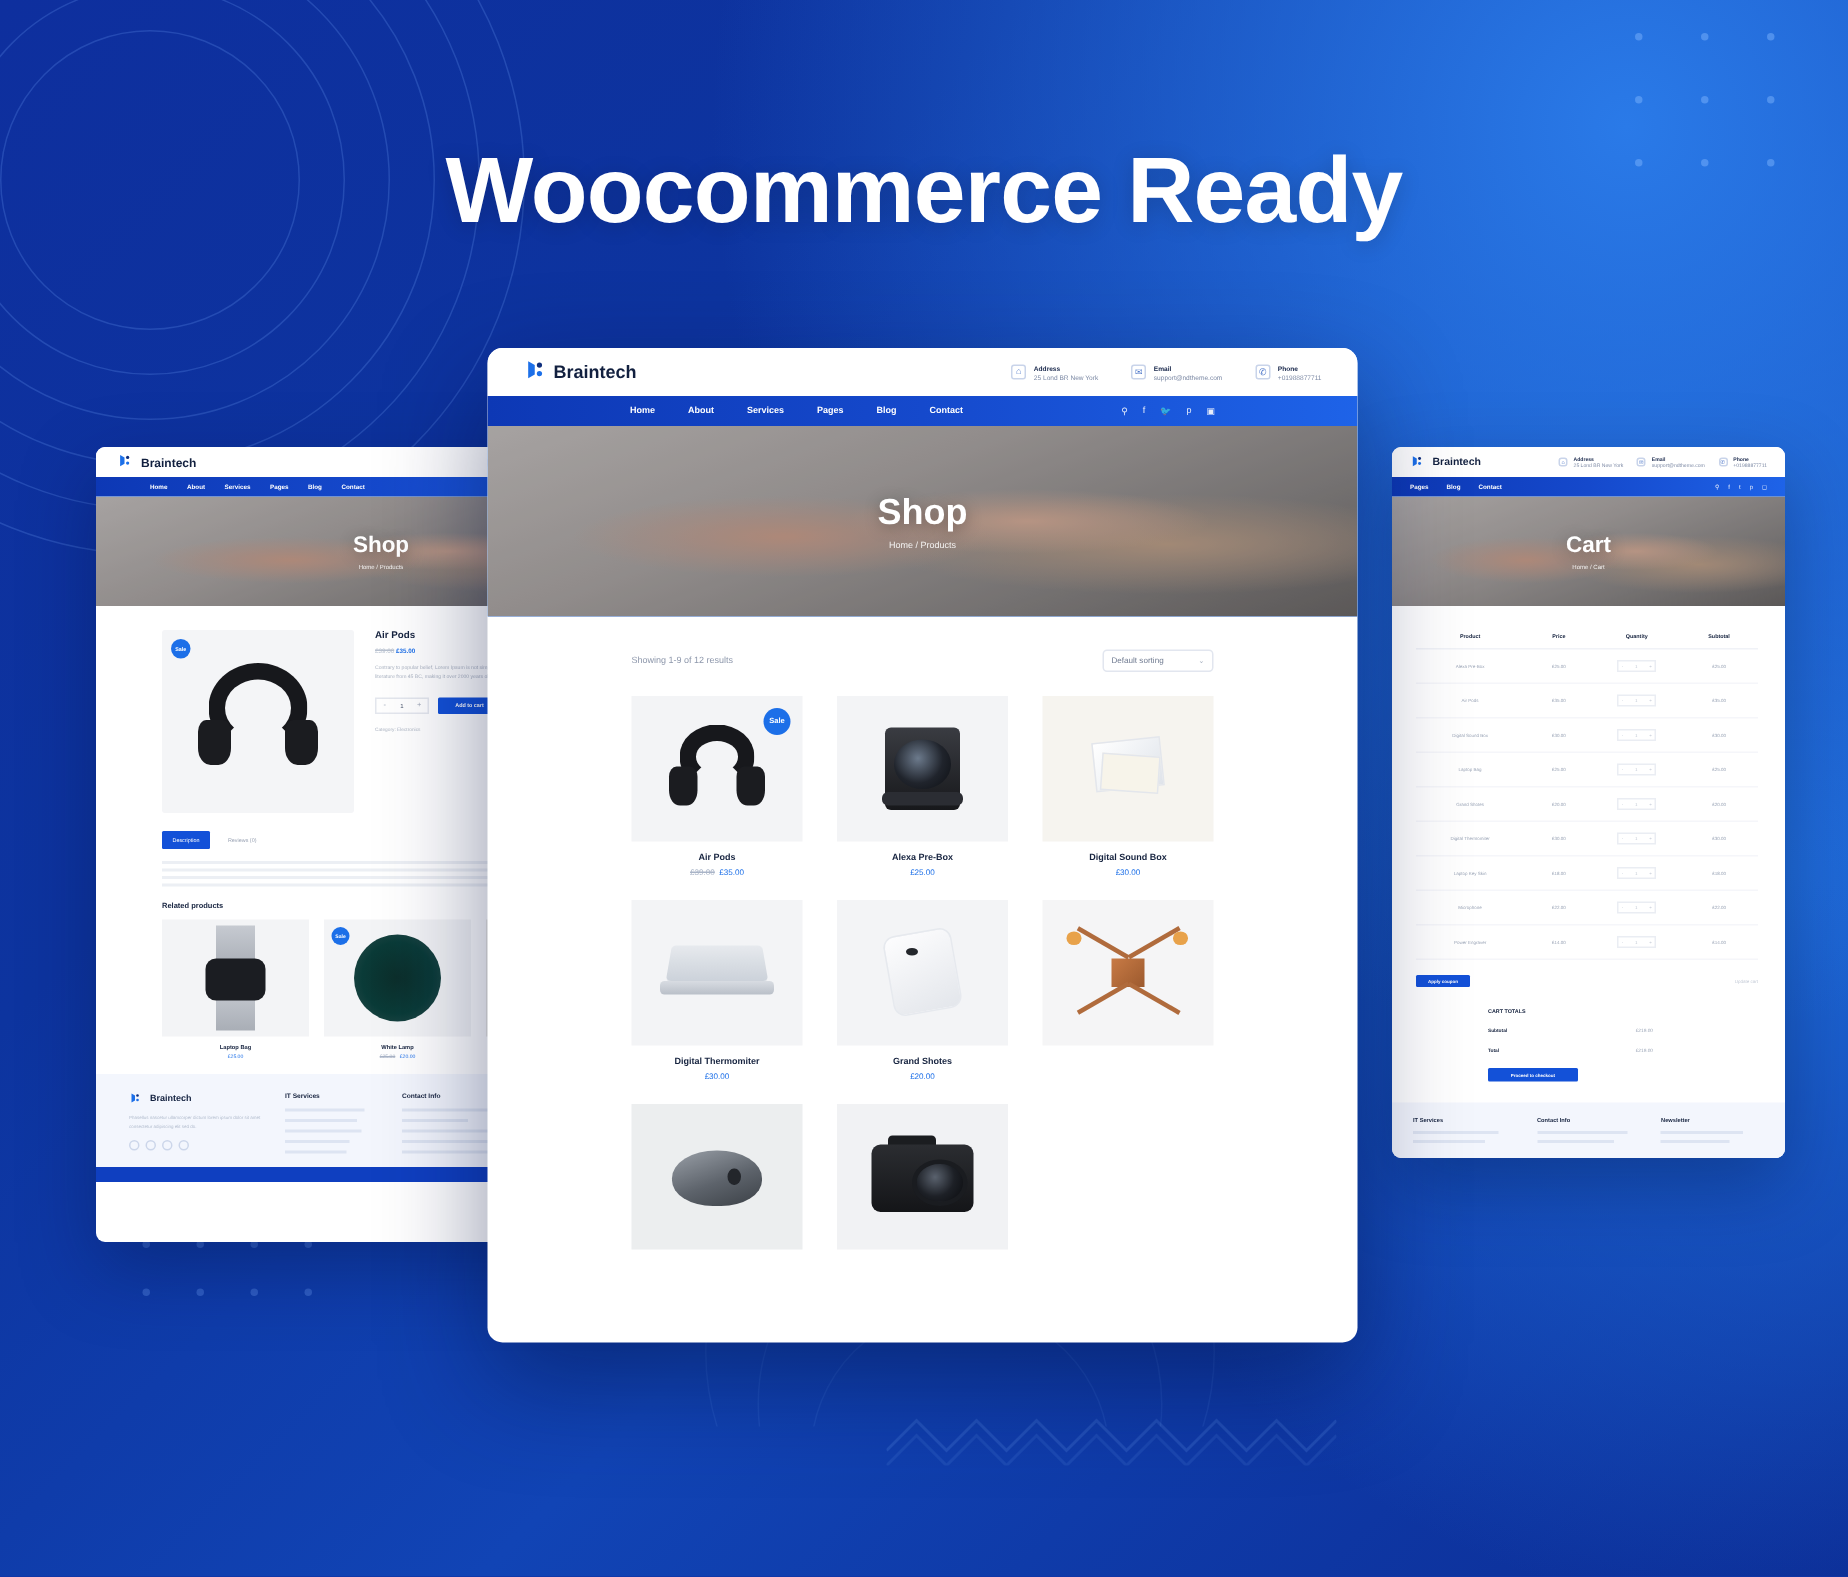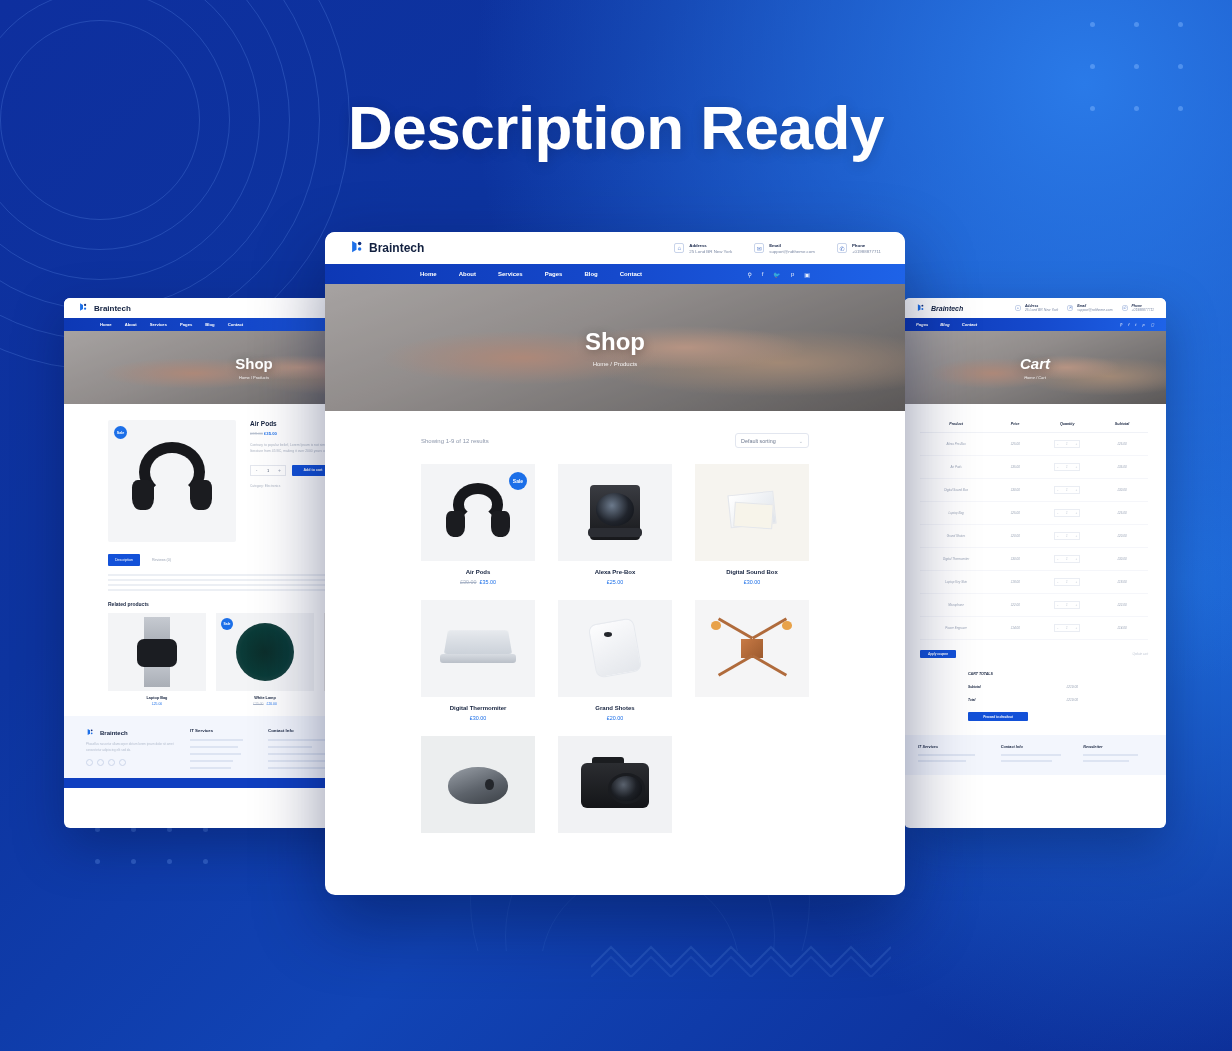--- a/index.html
+++ b/index.html
@@ -41,21 +41,21 @@
     font-size: 62px; font-weight: 700; letter-spacing: -0.5px;
     text-shadow: 0 2px 14px rgba(0,0,0,.18);
   }
 
   
   .win {
     position: absolute; background: #fff; overflow: hidden;
     box-shadow: 0 18px 50px rgba(3,14,60,.34);
   }
   #win-left  { left: 64px;  top: 298px; width: 380px; height: 530px; border-radius: 6px; }
-  #win-right { left: 904px; top: 298px; width: 262px; height: 530px; border-radius: 6px; font-style: italic; }
+  #win-right { left: 928px; top: 298px; width: 262px; height: 474px; border-radius: 6px; }
   #win-center{ left: 325px; top: 232px; width: 580px; height: 663px; border-radius: 10px; z-index: 5;
                box-shadow: 0 26px 70px rgba(3,14,60,.45); }
 
   
   .topbar { display: flex; align-items: center; background: #fff; }
   .brand { display: flex; align-items: center; gap: 6px; font-weight: 700; color: #12203f; }
   .logo-mark { position: relative; display: inline-block; }
   .contacts { display: flex; margin-left: auto; }
   .cinfo { display: flex; align-items: center; gap: 4px; }
   .cico { border: 1px solid #c9d4ea; border-radius: 2px; color: #4a74c8; display: flex; align-items: center; justify-content: center; }
@@ -193,21 +193,21 @@
     <i style="width:200px;height:200px"></i>
       <i style="width:270px;height:270px"></i>
       <i style="width:340px;height:340px"></i>
   </div>
   <svg class="zig" viewBox="0 0 300 40">
     <polyline points="0,30 20,10 40,30 60,10 80,30 100,10 120,30 140,10 160,30 180,10 200,30 220,10 240,30 260,10 280,30 300,10" fill="none" stroke="rgba(130,185,255,.45)" stroke-width="2"></polyline>
     <polyline points="0,40 20,20 40,40 60,20 80,40 100,20 120,40 140,20 160,40 180,20 200,40 220,20 240,40 260,20 280,40 300,20" fill="none" stroke="rgba(130,185,255,.30)" stroke-width="2"></polyline>
   </svg>
 </div>
 
-<div id="headline">Description Ready</div>
+<div id="headline">Woocommerce Ready</div>
 
 <div class="win" id="win-left">
 
   <div class="topbar" style="height:20px;padding:0 14px;">
     <div class="brand" style="font-size:8px;">
       <span class="logo-mark">
         <svg width="10" height="10" viewBox="0 0 24 24">
             <path d="M5 3l7 4v10l-7 4z" fill="#1c6fe8"></path>
             <circle cx="17" cy="7" r="2.6" fill="#0f2f7d"></circle>
             <circle cx="17" cy="16" r="2.6" fill="#1c6fe8"></circle>

